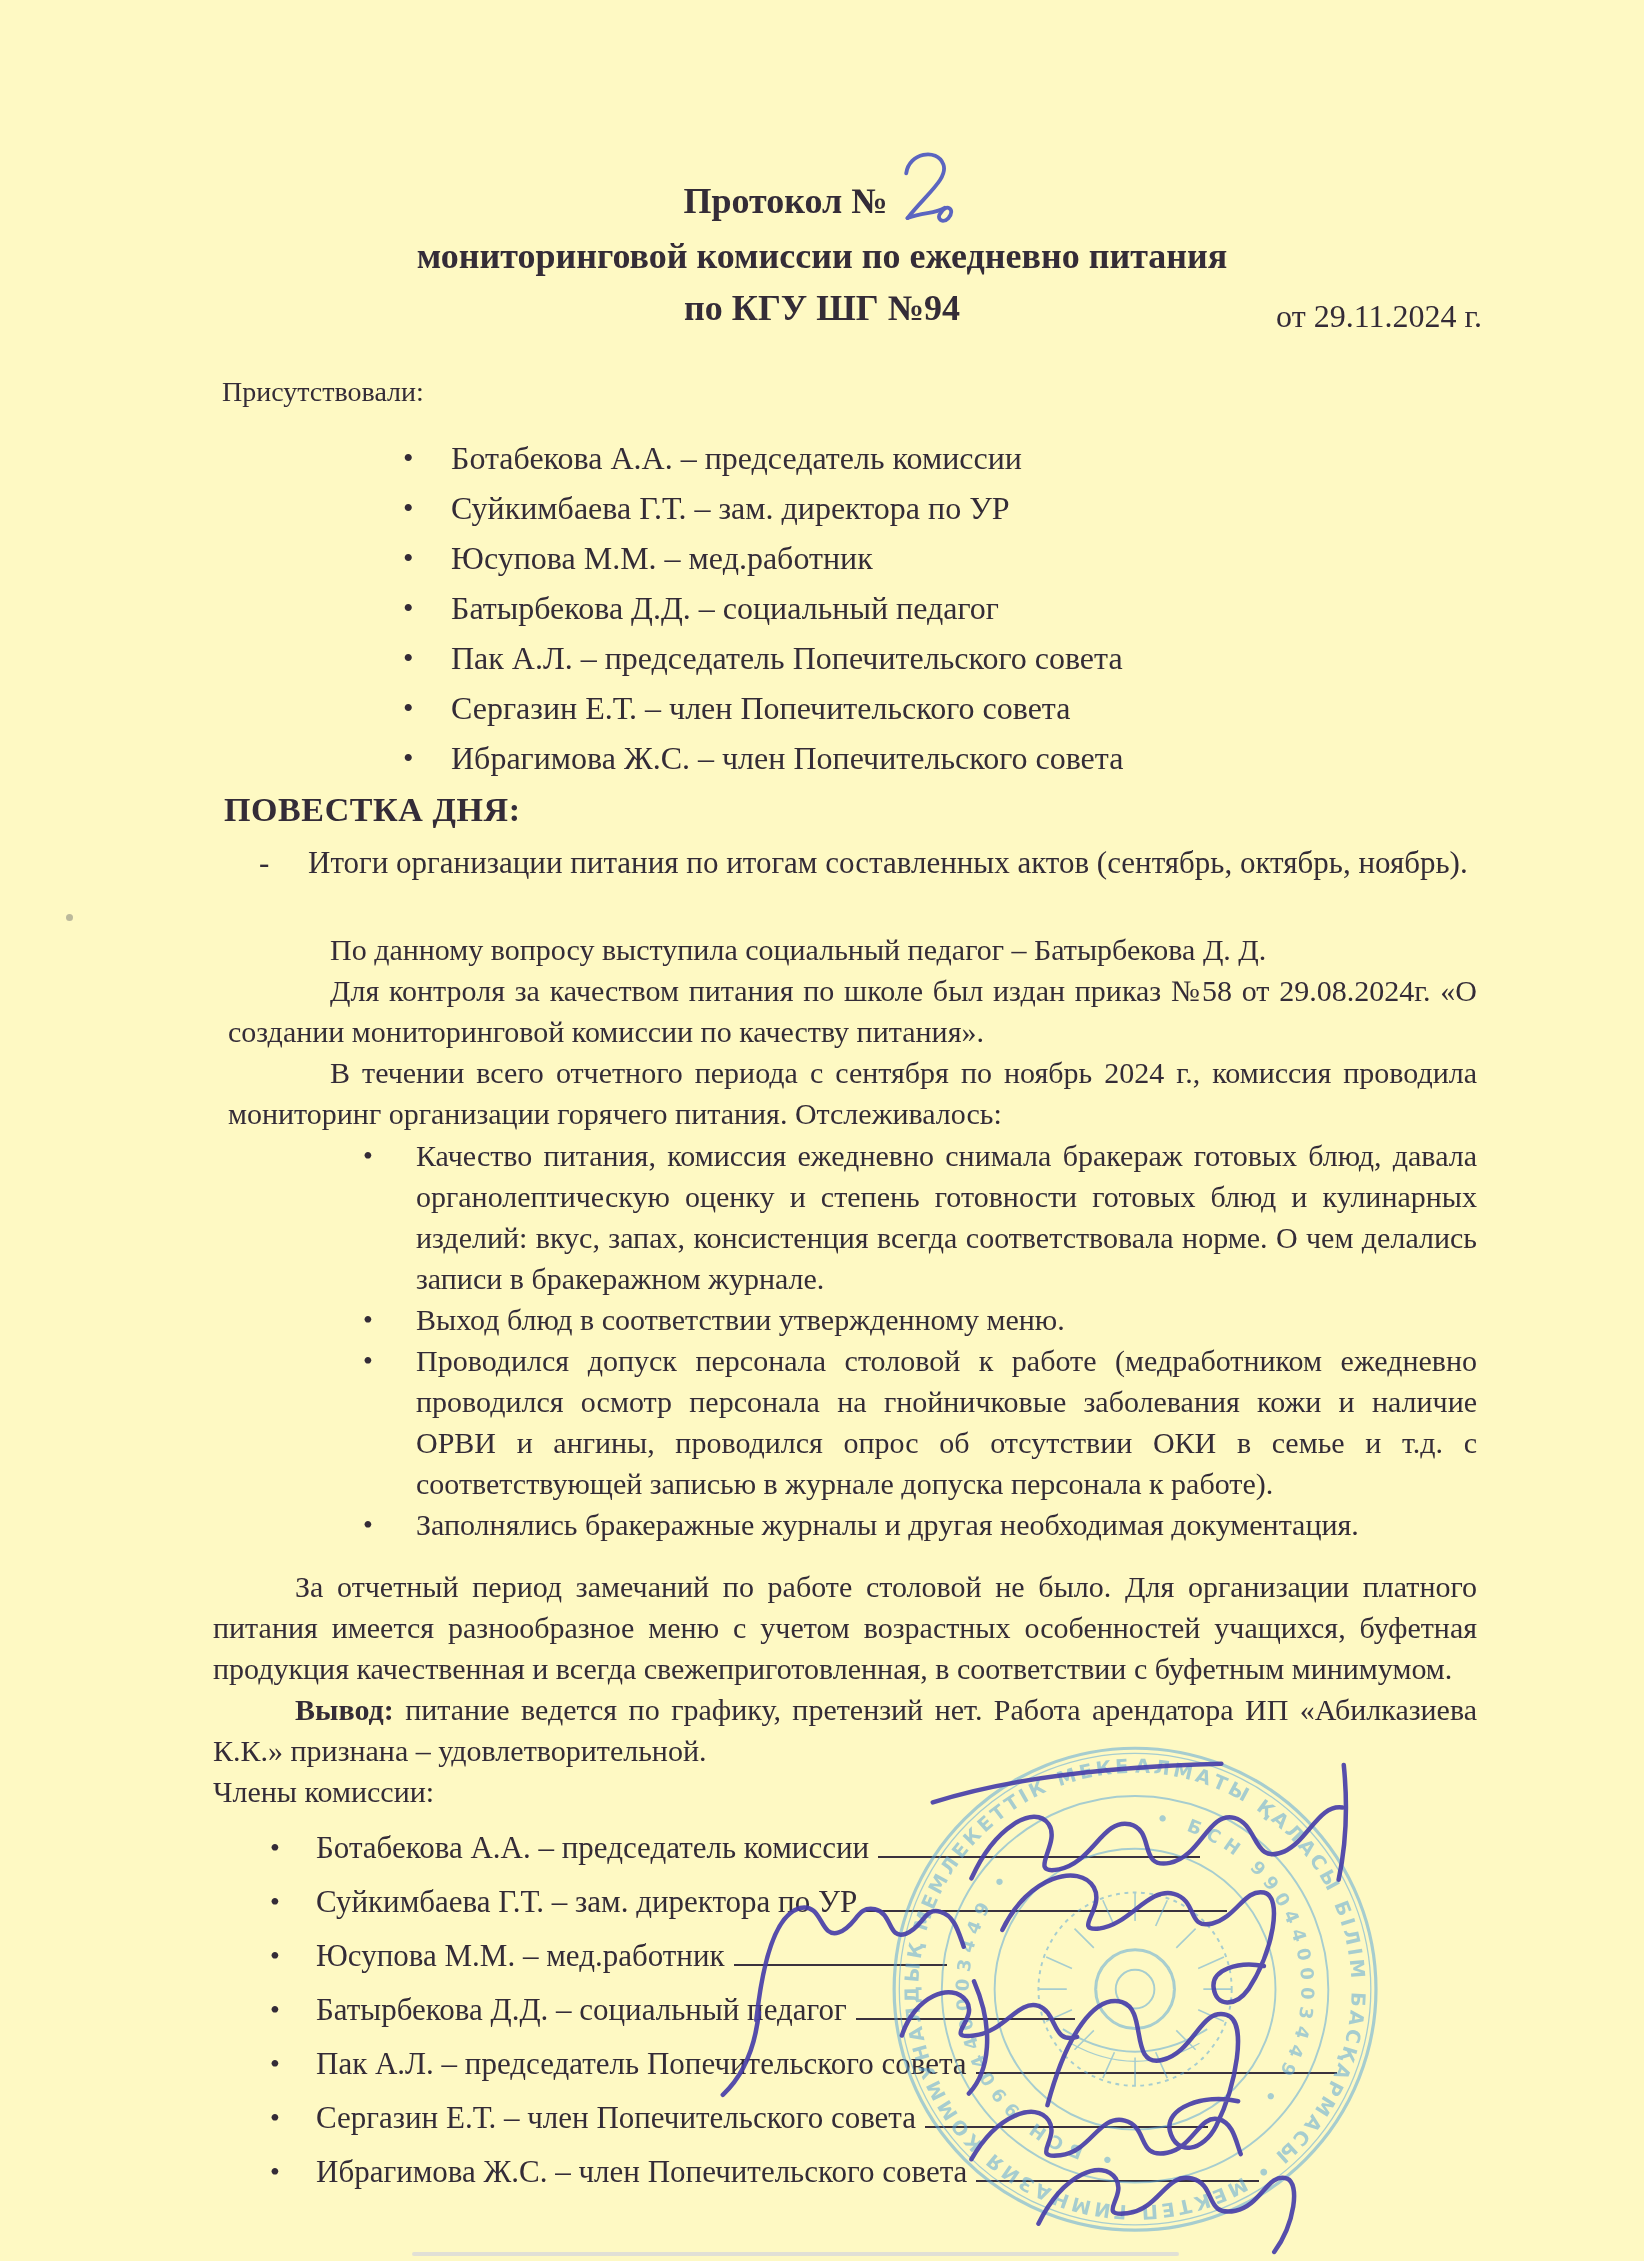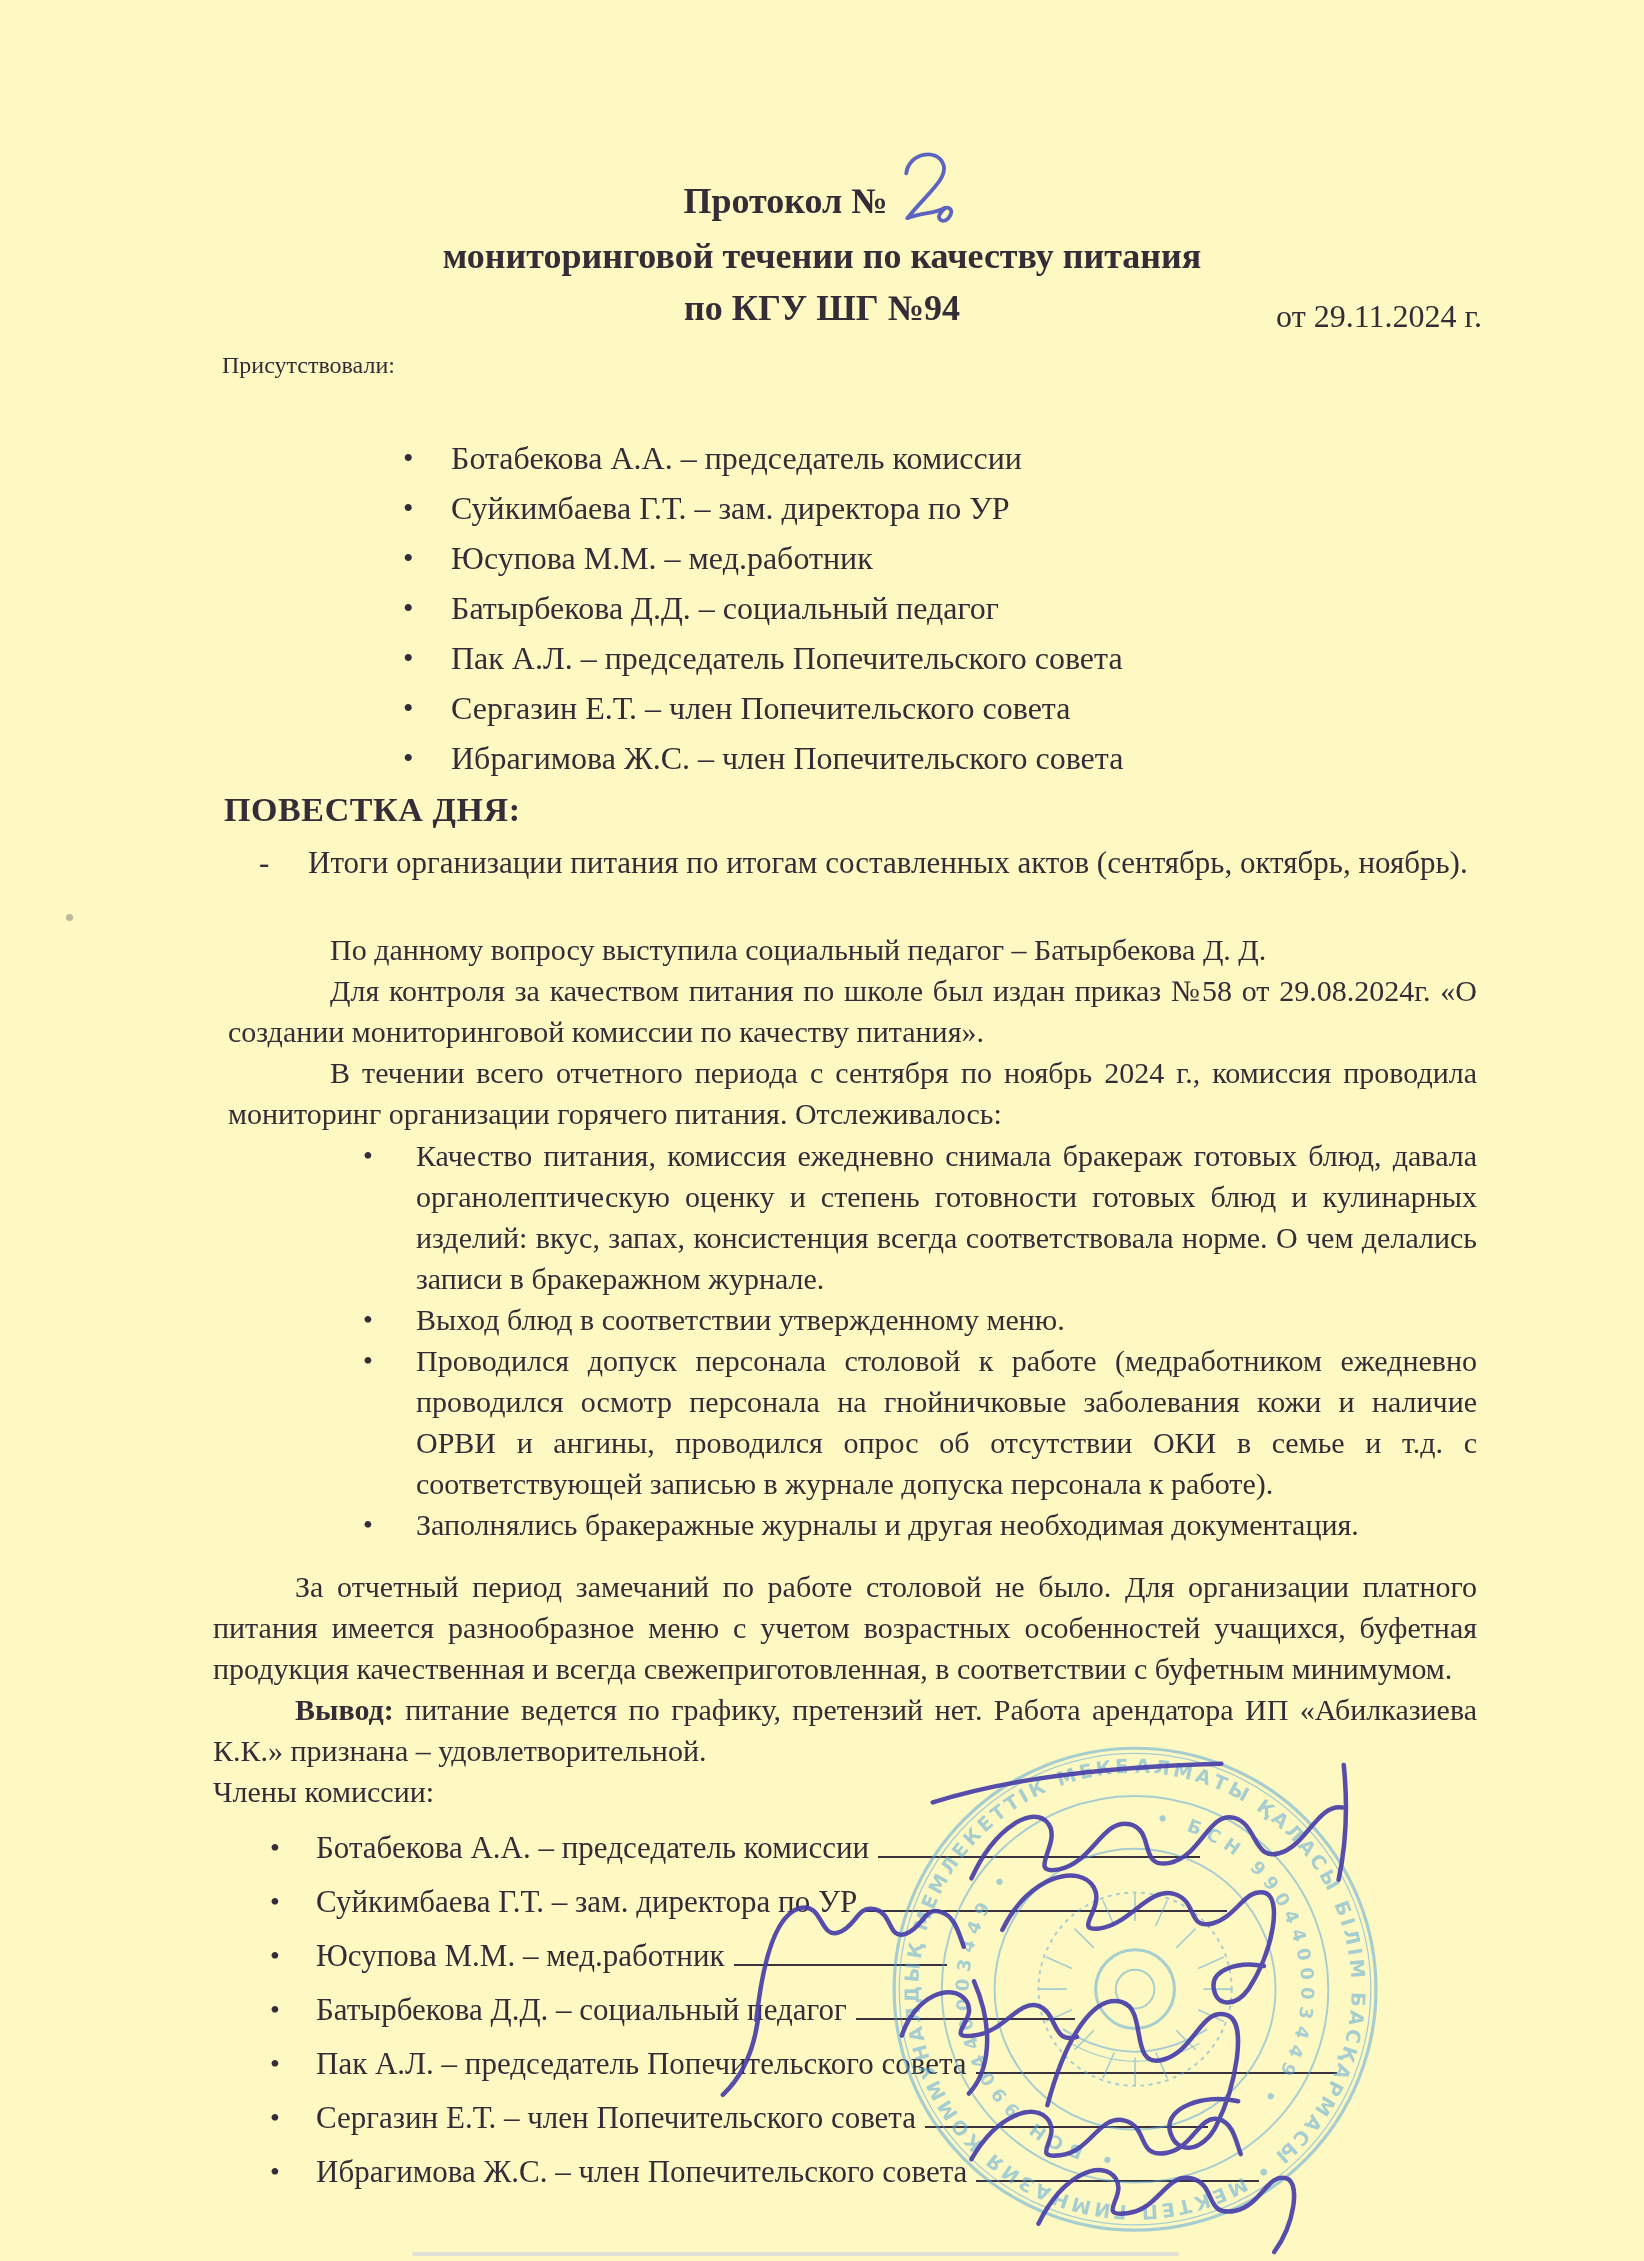--- a/index.html
+++ b/index.html
@@ -13,21 +13,21 @@
   }
   
   .title-block{
     position:absolute;top:146px;left:0;width:100%;
     text-align:center;font-weight:bold;font-size:36px;line-height:52px;
   }
   .title-line{white-space:nowrap;}
   .hand-num-svg{display:inline-block;vertical-align:-17px;margin-left:9px;}
   .visually-hidden{position:absolute;width:0.6px;height:0.6px;overflow:hidden;clip:rect(0 0 0 0);}
   .date-line{position:absolute;top:298px;right:162px;font-size:32px;}
-  .present-label{position:absolute;top:352px;left:222px;font-size:24px;}
+  .present-label{position:absolute;top:376px;left:222px;font-size:28px;}
   
   .attendees{position:absolute;top:433px;left:451px;margin:0;padding:0;list-style:none;font-size:32px;}
   .attendees li{position:relative;line-height:50px;}
   .attendees li::before{content:"•";position:absolute;left:-48px;font-size:30px;}
   
   .agenda-head{position:absolute;top:791px;left:224px;font-size:34px;font-weight:bold;letter-spacing:0.6px;}
   .agenda-item{position:absolute;top:841px;left:308px;width:1179px;font-size:31px;line-height:43px;}
   .agenda-item .dash{position:absolute;left:-49px;}
   
   .doc-flow{position:absolute;top:929px;left:213px;width:1264px;font-size:30px;line-height:41px;}
@@ -63,21 +63,21 @@
 <div class="page">
 
   <div class="title-block">
     <div class="title-line"><span>Протокол №</span><span class="visually-hidden">2</span><svg class="hand-num-svg" width="64" height="84" viewBox="0 0 100 130">
         <g fill="none" stroke="#4a55c0" stroke-width="6" stroke-linecap="round" stroke-linejoin="round" opacity="0.9">
           <path d="M16,42 C20,10 64,2 74,28 C82,50 48,74 18,112"></path>
           <path d="M18,112 C44,102 60,106 76,96"></path>
           <path d="M70,104 c8,-16 24,-6 12,8 c-10,10 -20,0 -12,-8"></path>
         </g>
       </svg></div>
-    <div class="title-line">мониторинговой течении по качеству питания</div>
+    <div class="title-line">мониторинговой комиссии по ежедневно питания</div>
     <div class="title-line">по КГУ ШГ №94</div>
   </div>
 
   <div class="date-line">от 29.11.2024 г.</div>
 
   <div class="present-label">Присутствовали:</div>
   <ul class="attendees">
     <li><span>Ботабекова А.А. – председатель комиссии</span></li>
       <li><span>Суйкимбаева Г.Т. – зам. директора по УР</span></li>
       <li><span>Юсупова М.М. – мед.работник</span></li>

